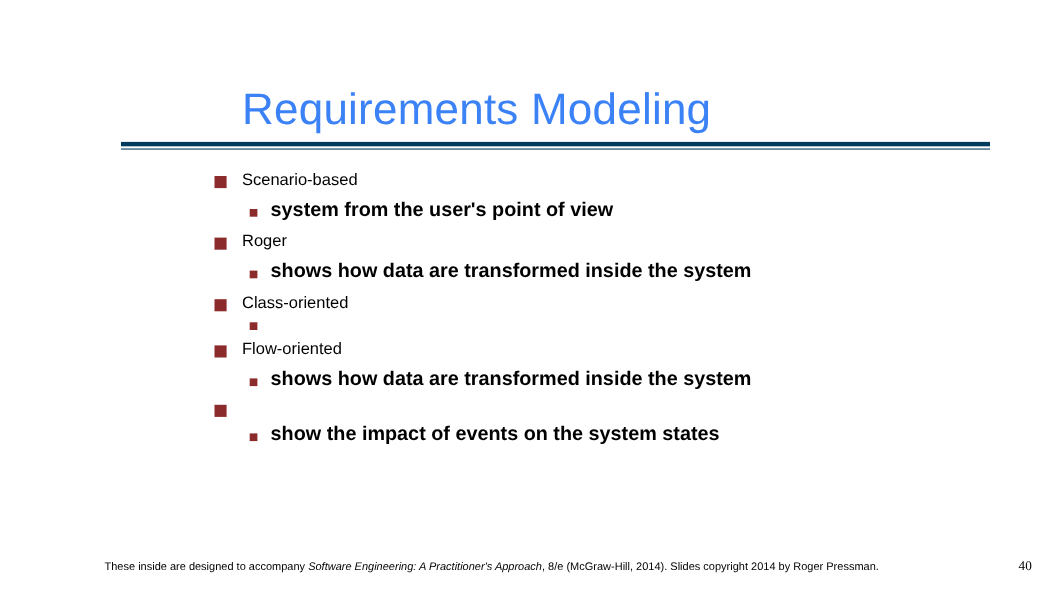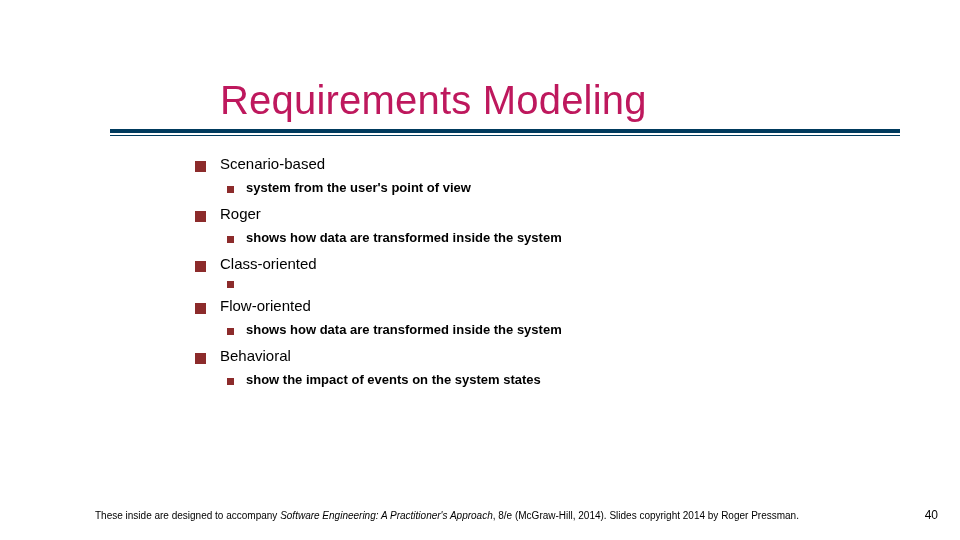--- a/index.html
+++ b/index.html
@@ -21,21 +21,21 @@
   .title-wrap {
     position: absolute;
     left: 110px;
     right: 60px;
     top: 78px;
   }
   .title {
     font-size: 40px;
     font-weight: 400;
     margin: 0 0 6px 110px;
-    color: #be185d;
+    color: #3b82f6;
     letter-spacing: 0.2px;
   }
   .underline {
     position: relative;
     height: 8px;
   }
   .underline .thick {
     position: absolute;
     left: 0; right: 0; top: 0;
     height: 4px;
@@ -81,38 +81,39 @@
   }
   .bullet2 {
     width: 7px;
     height: 7px;
     background: #8c2b2b;
     margin-right: 12px;
     flex: 0 0 auto;
     transform: translateY(1px);
   }
   .label2 {
-    font-size: 13px;
+    font-size: 18px;
     font-weight: 700;
   }
   .footer {
     position: absolute;
     left: 95px;
     bottom: 18px;
     right: 80px;
     font-size: 10px;
     color: #000;
     line-height: 1.25;
   }
   .footer .fi { font-style: italic; margin-top: 36px; }
   .pagenum {
     position: absolute;
     right: 22px;
     bottom: 18px;
     font-size: 12px;
+    font-family: Liberation Serif, serif;
   }
 </style>
 </head>
 <body>
 
 <div class="slide">
 
   <div class="title-wrap">
     <h1 class="title">Requirements Modeling</h1>
     <div class="underline">
@@ -162,21 +163,20 @@
       </div>
       <div class="sub">
         <div class="bullet2"></div>
         <div class="label2">shows how data are transformed inside the system</div>
       </div>
     </div>
 
     <div class="item">
       <div class="row">
         <div class="bullet1"></div>
-        <div class="label1">Behavioral</div>
       </div>
       <div class="sub">
         <div class="bullet2"></div>
         <div class="label2">show the impact of events on the system states</div>
       </div>
     </div>
 
   </div>
 
   <div class="footer">

